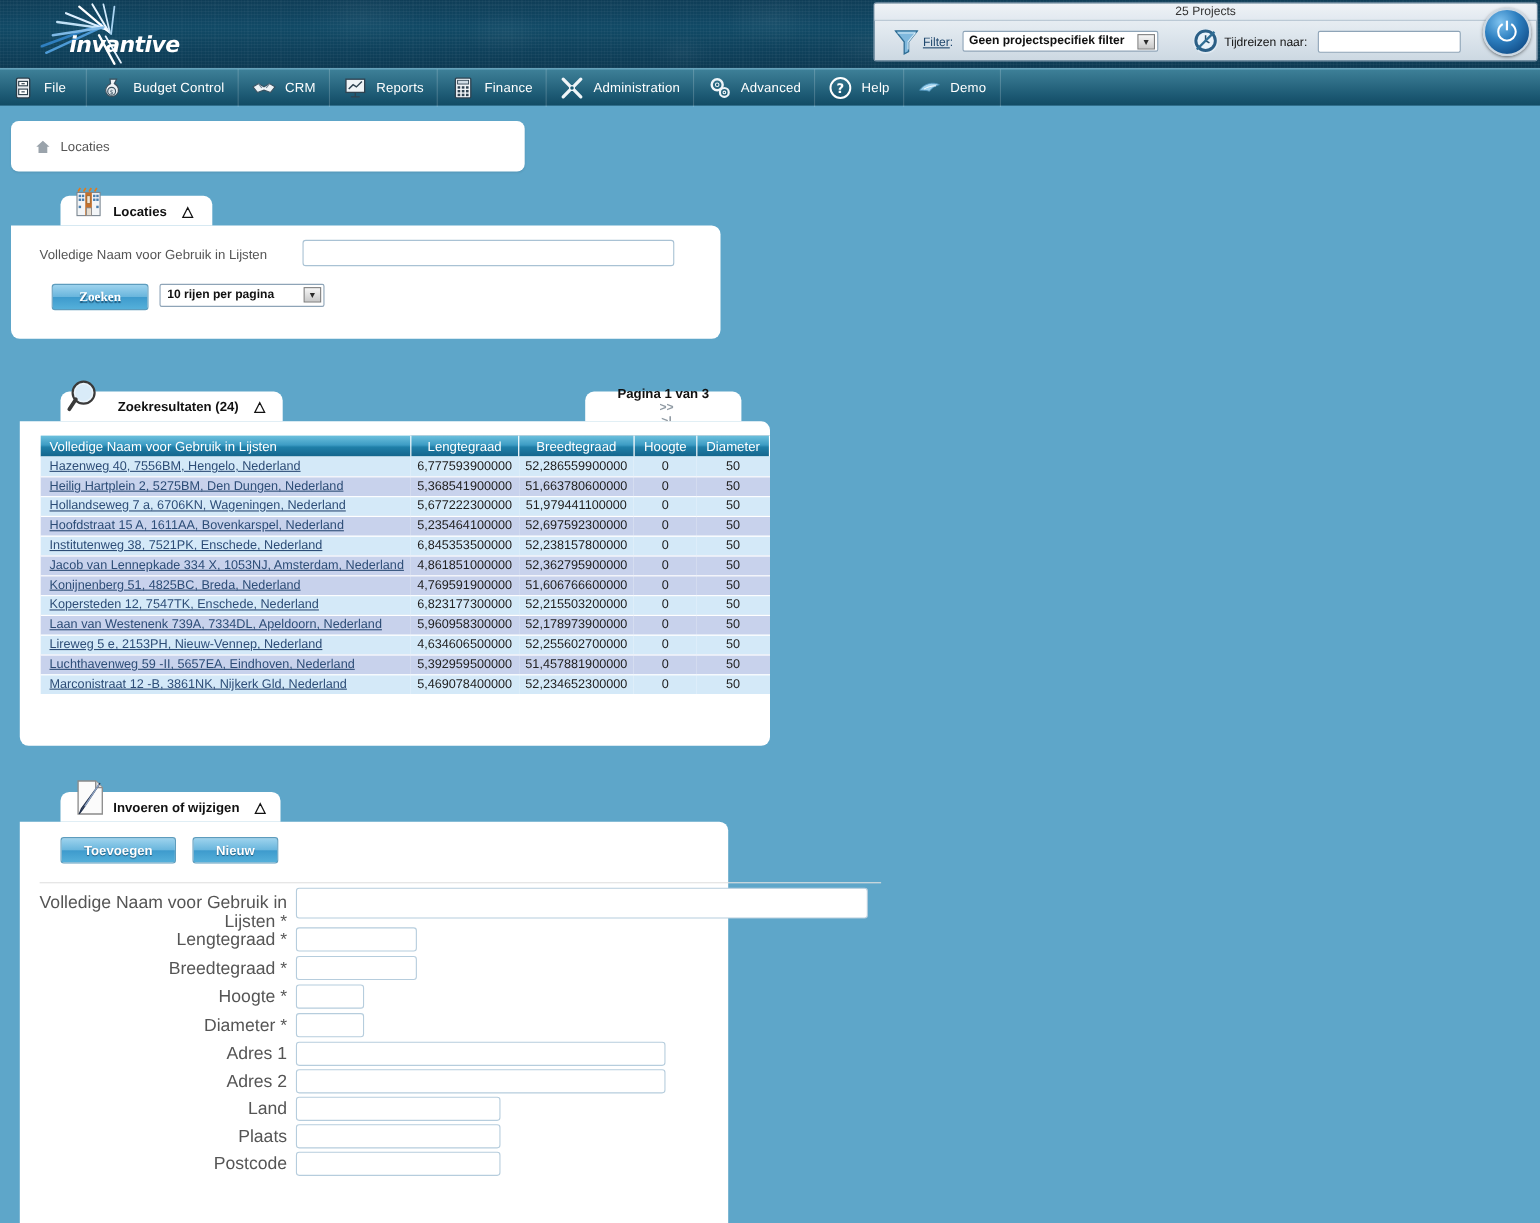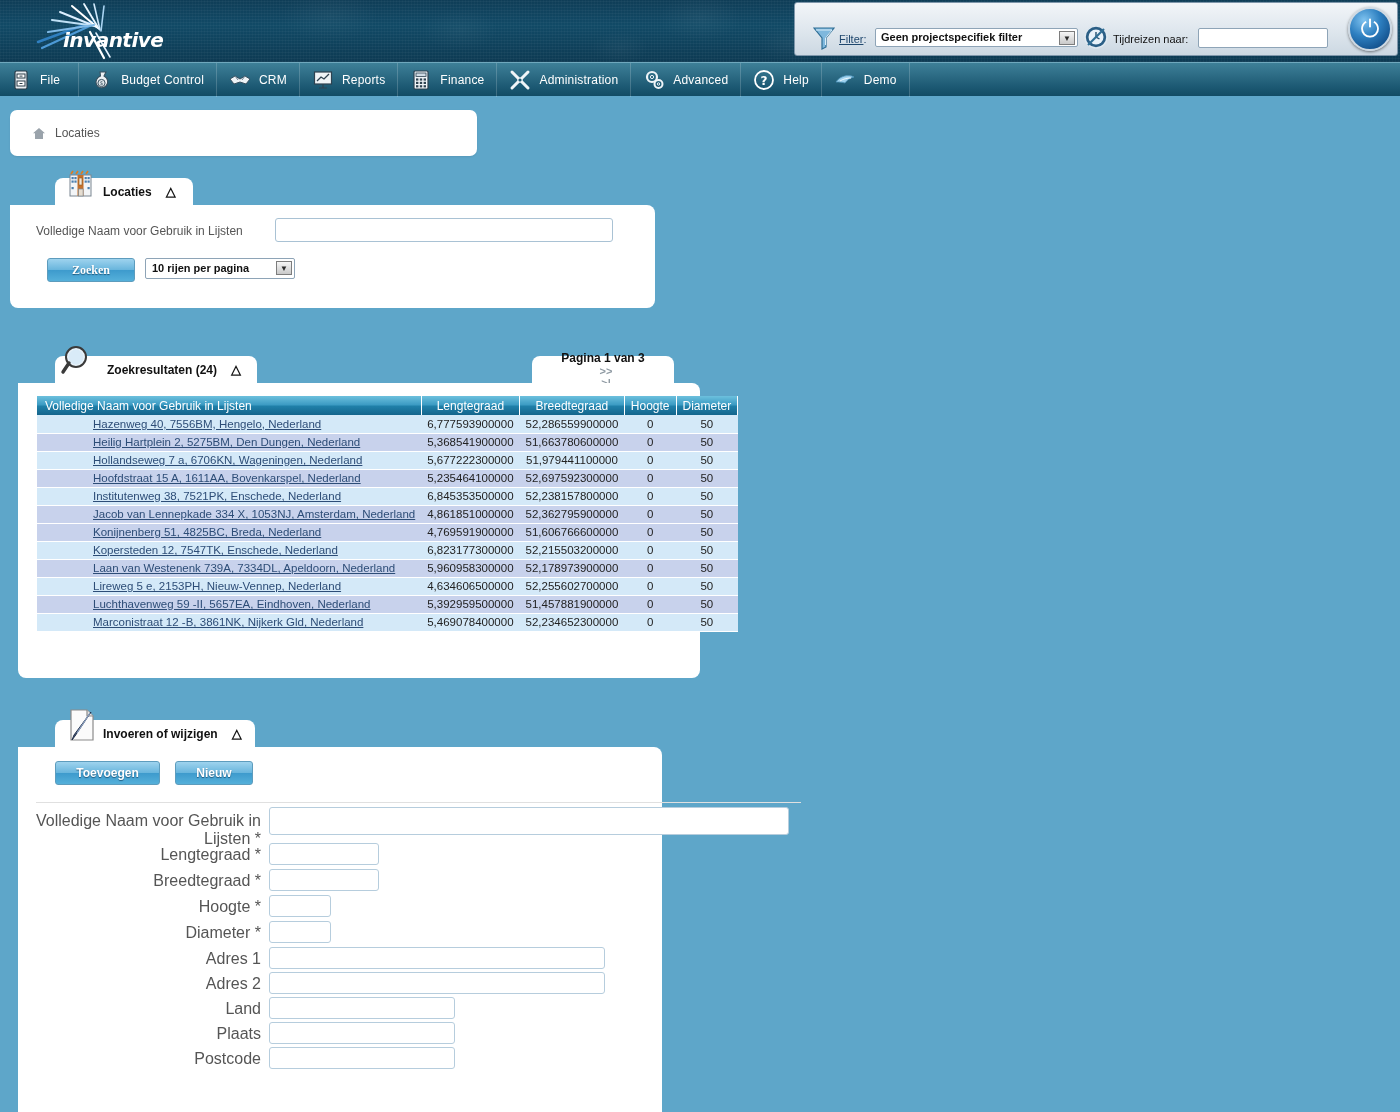--- a/index.html
+++ b/index.html
@@ -54,21 +54,21 @@
     background:linear-gradient(180deg,#eef2f6,#e2e9f0);
     border-bottom:1px solid #b6c5d2;
   }
   #toolrow { position:absolute; left:0; top:17px; right:0; height:36px; }
   .funnel-icon { position:absolute; left:18px; top:6px; width:22px; height:24px; }
   #filter-label {
     position:absolute; left:44px; top:13px; font-size:11px; color:#20486e;
   }
   #filter-label u { text-decoration:underline; }
   .sel-box {
-    position:absolute; left:80px; top:8px; width:203px; height:19px;
+    position:absolute; left:80px; top:8px; width:178px; height:19px;
     background:#fff; border:1px solid #8ea4b7; border-radius:2px;
     font-size:11px; font-weight:bold; color:#111;
     padding:2px 12px 0 5px; white-space:nowrap; overflow:hidden;
   }
   .sel-arrow {
     position:absolute; right:2px; top:2px; width:16px; height:14px;
     background:linear-gradient(180deg,#f6f6f6,#c9c9c9);
     border:1px solid #7d7d7d; display:flex; align-items:center; justify-content:center;
     font-size:8px; color:#2b2b2b;
   }
@@ -186,21 +186,21 @@
   .frow { position:absolute; left:0; width:790px; height:auto; }
   .flabel {
     position:absolute; left:0; width:243px; text-align:right;
     font-size:16px; color:#555;
   }
   .finput {
     position:absolute; left:251px;
     border:1px solid #b6cddd; border-radius:3px; background:#fff;
   }
 
-  a { cursor:pointer;margin-left:48px; }
+  a { cursor:pointer; }
 </style>
 </head>
 <body>
 
 <div id="banner">
   <div class="logo-wrap">
     <svg width="180" height="58" viewBox="0 0 180 58">
       <g stroke-linecap="round" fill="none">
         <path d="M8 40 L62 20" stroke="#2f7fc0" stroke-width="2.4"></path>
         <path d="M12 46 L64 22" stroke="#4d9ad6" stroke-width="2.2"></path>
@@ -213,20 +213,21 @@
         <path d="M18 30 L64 23" stroke="#7fb9e6" stroke-width="2.2"></path>
         <path d="M60 30 L74 56" stroke="#ffffff" stroke-width="2.2"></path>
         <path d="M66 31 L80 55" stroke="#e6f3ff" stroke-width="1.6"></path>
       </g>
     </svg>
     <div class="logo-text">invantive</div>
   </div>
 </div>
 
 <div id="toolbox">
+  <div id="proj-count">25 Projects</div>
   <div id="toolrow">
     <span class="funnel-icon">
       <svg width="22" height="24" viewBox="0 0 22 24">
         <path d="M1 2 H21 L13 12 V21 L9 23 V12 Z" fill="#7fb8dd" stroke="#2f6e95" stroke-width="1.2"></path>
         <path d="M3 4 H19 L12.5 12 V19" fill="none" stroke="#d8ecf8" stroke-width="1"></path>
       </svg>
     </span>
     <span id="filter-label">
       <u>Filter</u><span>:</span>
     </span>

